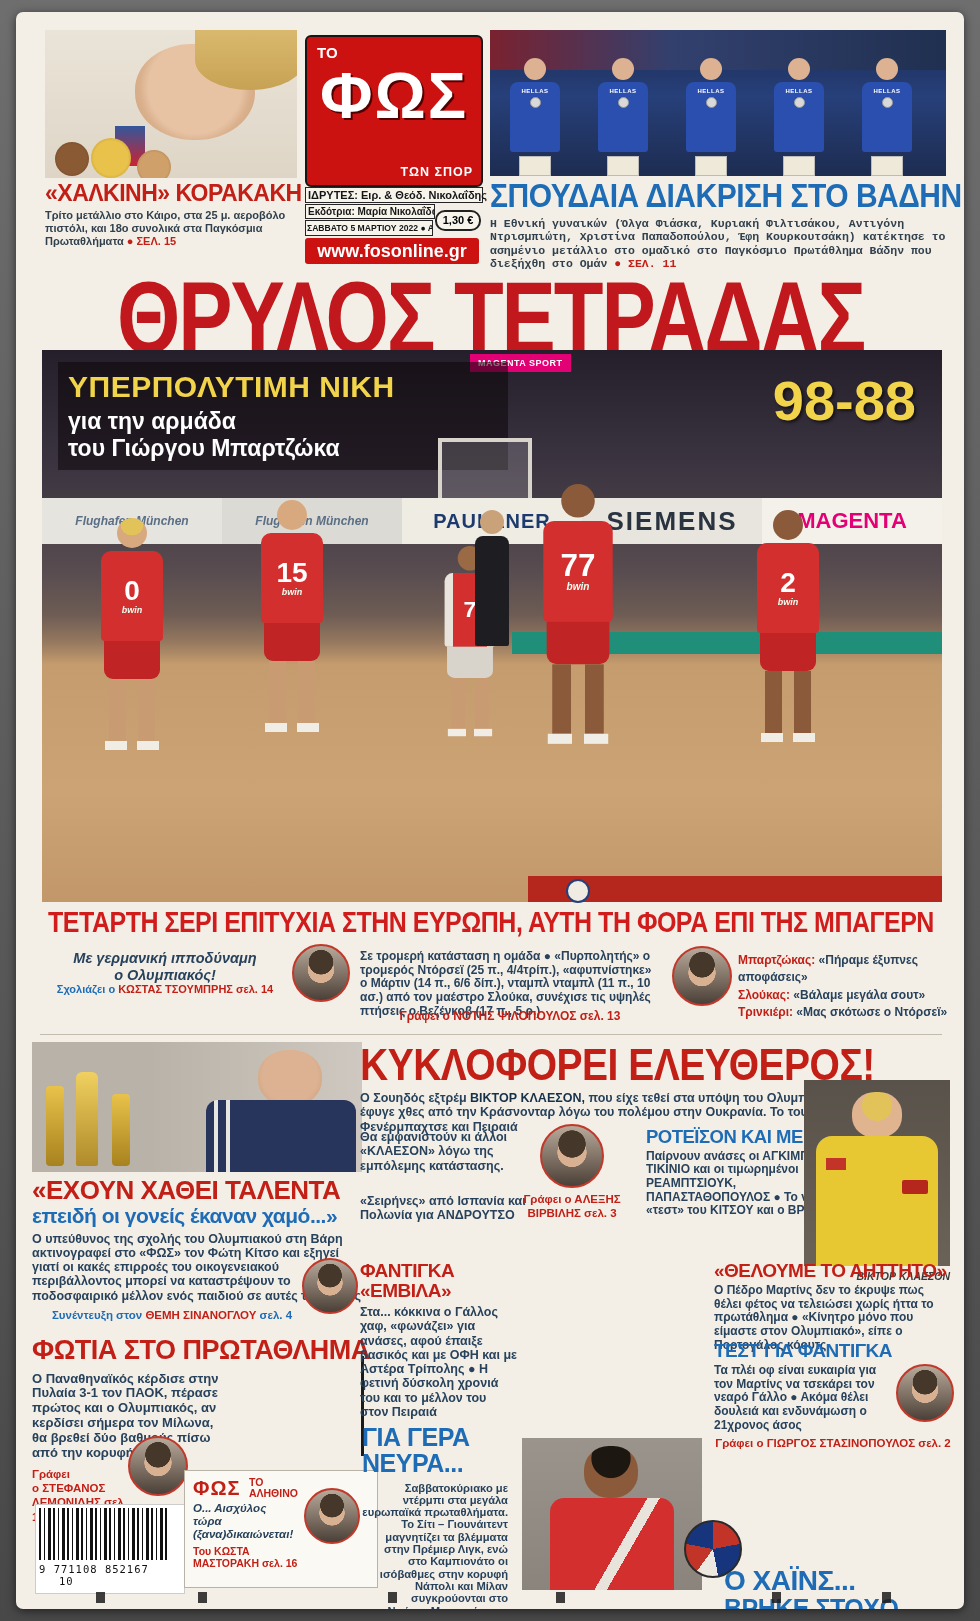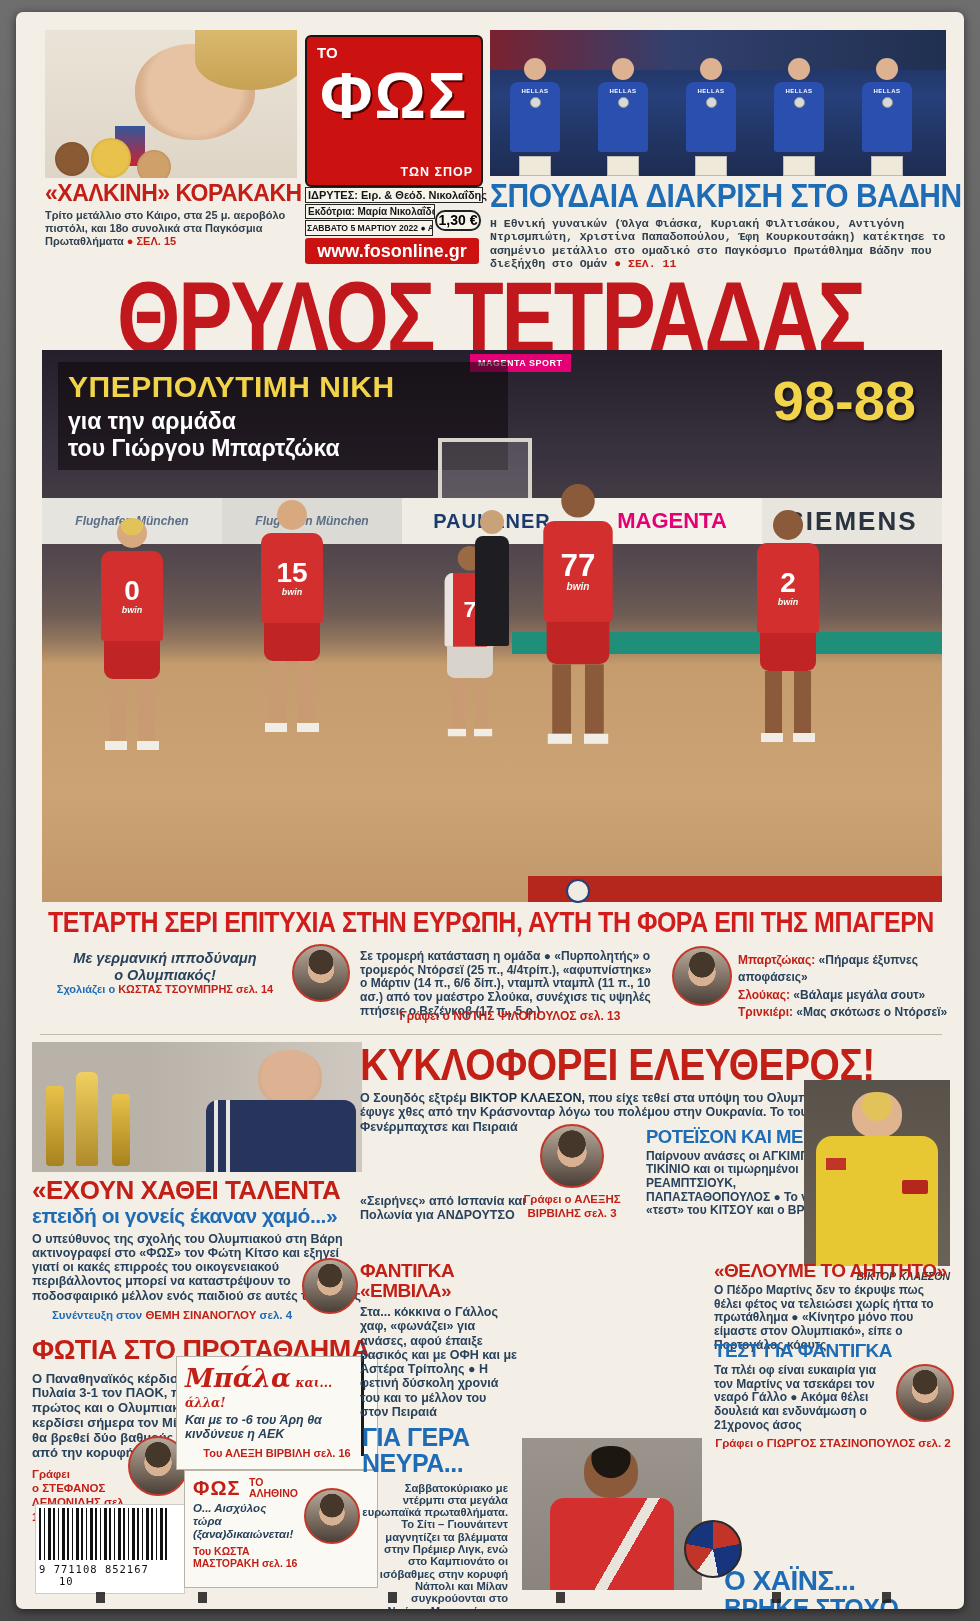--- a/index.html
+++ b/index.html
@@ -76,21 +76,21 @@
 
   <section class="abs" style="left:289px;top:20px;width:178px;">
     <div class="mast-logo abs" style="left:0;top:3px;width:174px;height:148px;">
       <span class="abs" style="left:10px;top:7px;color:#fff;font-weight:900;font-size:15px;">ΤΟ</span>
       <div class="abs" style="left:0;top:22px;width:100%;text-align:center;color:#fff;font-weight:900;font-size:64px;letter-spacing:2px;text-shadow:2px 2px 0 #520000;">ΦΩΣ</div>
       <span class="abs" style="right:8px;bottom:6px;color:#fff;font-weight:800;font-size:12.5px;letter-spacing:1px;">ΤΩΝ ΣΠΟΡ</span>
     </div>
     <div class="mast-row abs" style="left:0;top:155px;width:172px;font-size:11px;padding:1px 2px;white-space:nowrap;">ΙΔΡΥΤΕΣ: Ειρ. &amp; Θεόδ. Νικολαΐδης</div>
     <div class="mast-row abs" style="left:0;top:172px;width:124px;font-size:10px;padding:1px 2px;white-space:nowrap;overflow:hidden;">Εκδότρια: Μαρία Νικολαΐδου</div>
     <div class="mast-row abs" style="left:0;top:188px;width:124px;font-size:8.6px;padding:2px 1px;white-space:nowrap;overflow:hidden;">ΣΑΒΒΑΤΟ 5 ΜΑΡΤΙΟΥ 2022 ● Α.Φ. 17704</div>
-    <div class="abs" style="left:130px;top:178px;width:42px;height:17px;border:2px solid #222;border-radius:10px;background:#f7f4ec;font-size:14px;font-weight:800;text-align:center;line-height:17px;">1,30 €</div>
+    <div class="abs" style="left:130px;top:178px;width:42px;height:17px;border:2px solid #222;border-radius:10px;background:#f7f4ec;font-size:11px;font-weight:800;text-align:center;line-height:17px;">1,30 €</div>
     <div class="site-bar abs" style="left:0;top:206px;width:174px;height:26px;font-size:18px;line-height:26px;">www.fosonline.gr</div>
   </section>
 
   <section class="abs" style="left:474px;top:18px;width:456px;">
     <div class="ph" style="height:146px;background:linear-gradient(180deg,#1b2a52 0%,#27407a 45%,#1d2c50 100%);">
       <div class="abs" style="left:0;top:0;width:100%;height:40px;background:linear-gradient(90deg,#7a2230,#32406e 40%,#203050);"></div>
       <div class="abs" style="left:8px;top:28px;display:flex;gap:14px;">
         <div class="athlete">
               <div class="a-head"></div>
               <div class="a-body">
@@ -158,22 +158,22 @@
 
     <div class="abs" style="left:396px;top:88px;width:86px;height:60px;border:4px solid #d8d4cc;background:rgba(230,230,235,.18);">
       <div class="abs" style="left:27px;bottom:-8px;width:28px;height:8px;background:#e06a1e;border-radius:3px;"></div>
       <div class="abs" style="left:29px;bottom:-34px;width:24px;height:26px;background:repeating-linear-gradient(90deg,#ddd 0 2px,rgba(0,0,0,0) 2px 6px);"></div>
     </div>
 
     <div class="abs adband" style="left:0;top:148px;">
       <div class="adseg" style="background:#e6e4de;color:#5a6e86;font-size:12px;font-style:italic;">Flughafen München</div>
       <div class="adseg" style="background:#dcdad4;color:#5a6e86;font-size:12px;font-style:italic;">Flughafen München</div>
       <div class="adseg" style="background:#efece4;color:#1c3a6e;font-size:20px;letter-spacing:1px;">PAULANER</div>
+      <div class="adseg" style="background:#e8e5de;color:#2a3340;font-size:26px;letter-spacing:2px;font-weight:900;">SIEMENS</div>
       <div class="adseg" style="background:#f4f1ea;color:#e20074;font-size:22px;font-weight:900;">MAGENTA</div>
-      <div class="adseg" style="background:#e8e5de;color:#2a3340;font-size:26px;letter-spacing:2px;font-weight:900;">SIEMENS</div>
     </div>
 
     <div class="abs" style="left:470px;top:282px;width:430px;height:22px;background:#1f8f7a;"></div>
 
     <div class="player" style="left:50px;top:168px;">
       <div class="p-head" style="background:radial-gradient(circle at 50% 20%,#e2c35a 0 40%,#d8a87f 41%);"></div>
       <div class="p-jersey">
             <div class="p-num">0</div>
             <div class="p-brand">bwin</div>
           </div>
@@ -277,26 +277,20 @@
     <div class="hl red" style="font-size:27px;white-space:nowrap;">ΦΩΤΙΑ ΣΤΟ ΠΡΩΤΑΘΛΗΜΑ</div>
     <p class="bt" style="margin:8px 0 0;width:196px;font-size:13px;">Ο Παναθηναϊκός κέρδισε στην Πυλαία 3-1 τον ΠΑΟΚ, πέρασε πρώτος και ο Ολυμπιακός, αν κερδίσει σήμερα τον Μίλωνα, θα βρεθεί δύο βαθμούς πίσω από την κορυφή</p>
     <div class="byline" style="margin-top:6px;width:96px;line-height:1.25;">
       <span style="display:block;">Γράφει</span>
       <span style="display:block;">ο ΣΤΕΦΑΝΟΣ</span>
       <span style="display:block;">ΛΕΜΟΝΙΔΗΣ σελ. 11</span>
     </div>
   </section>
   <div class="cphoto abs" style="left:112px;top:1424px;width:56px;height:56px;"></div>
 
-  <section class="box abs" style="left:160px;top:1344px;width:184px;height:100px;padding:6px 8px;">
-    <span class="script-logo" style="font-size:26px;">Μπάλα</span>
-    <span class="script-logo" style="font-size:12px;">και... άλλα!</span>
-    <div class="navy" style="font-style:italic;font-weight:800;font-size:12.5px;margin-top:2px;line-height:1.15;">Και με το -6 του Άρη θα κινδύνευε η ΑΕΚ</div>
-    <div class="byline" style="margin-top:5px;text-align:center;font-size:11px;">Του ΑΛΕΞΗ ΒΙΡΒΙΛΗ σελ. 16</div>
-  </section>
   <div class="abs" style="left:345px;top:1344px;width:3px;height:100px;background:#1a1a1a;"></div>
 
   <section class="abs" style="left:19px;top:1492px;width:142px;height:82px;background:#fff;border:1px solid #ccc;padding:3px;">
     <div class="barbars" style="width:128px;height:52px;"></div>
     <div style="font-family:'DejaVu Sans Mono',monospace;font-size:10.5px;color:#111;margin-top:3px;letter-spacing:1px;">
       <span>9 771108 852167</span>
       <span style="margin-left:20px;">10</span>
     </div>
   </section>
 
@@ -313,20 +307,21 @@
     </div>
   </section>
   <div class="cphoto abs" style="left:288px;top:1476px;width:52px;height:52px;"></div>
 
   <section class="abs" style="left:344px;top:1032px;width:590px;">
     <div class="hl red" style="font-size:39px;white-space:nowrap;transform:scale(1,1.12);transform-origin:top left;">ΚΥΚΛΟΦΟΡΕΙ ΕΛΕΥΘΕΡΟΣ!</div>
     <p class="bt" style="margin:10px 0 0;width:588px;font-size:12.5px;">
       <span>Ο Σουηδός εξτρέμ </span><span style="font-weight:800;color:#16324a;">ΒΙΚΤΟΡ ΚΛΑΕΣΟΝ,</span><span> που είχε τεθεί στα υπόψη του Ολυμπιακού τον Γενάρη, έφυγε χθες από την Κράσνονταρ λόγω του πολέμου στην Ουκρανία. Το τουρκικό σενάριο για Φενέρμπαχτσε και Πειραιά</span>
     </p>
   </section>
+  <div class="abs bt" style="left:344px;top:1118px;width:168px;">Θα εμφανιστούν κι άλλοι «ΚΛΑΕΣΟΝ» λόγω της εμπόλεμης κατάστασης.</div>
   <div class="abs bt" style="left:344px;top:1182px;width:168px;">«Σειρήνες» από Ισπανία και Πολωνία για ΑΝΔΡΟΥΤΣΟ</div>
   <div class="cphoto abs" style="left:524px;top:1112px;width:60px;height:60px;"></div>
   <div class="abs byline" style="left:496px;top:1180px;width:120px;text-align:center;line-height:1.25;">
     <span style="display:block;">Γράφει ο ΑΛΕΞΗΣ</span>
     <span style="display:block;">ΒΙΡΒΙΛΗΣ  σελ. 3</span>
   </div>
 
   <section class="abs" style="left:630px;top:1116px;width:214px;">
     <div class="hl blue" style="font-size:18.5px;white-space:nowrap;">ΡΟΤΕΪΣΟΝ ΚΑΙ ΜΕ ΑΡΗ</div>
     <p class="bt" style="margin:4px 0 0;font-size:12px;">Παίρνουν ανάσες οι ΑΓΚΙΜΠΟΥ, ΤΙΚΙΝΙΟ και οι τιμωρημένοι ΡΕΑΜΠΤΣΙΟΥΚ, ΠΑΠΑΣΤΑΘΟΠΟΥΛΟΣ ● Το νέο «τεστ» του ΚΙΤΣΟΥ και ο ΒΡΟΥΣΑΪ</p>

